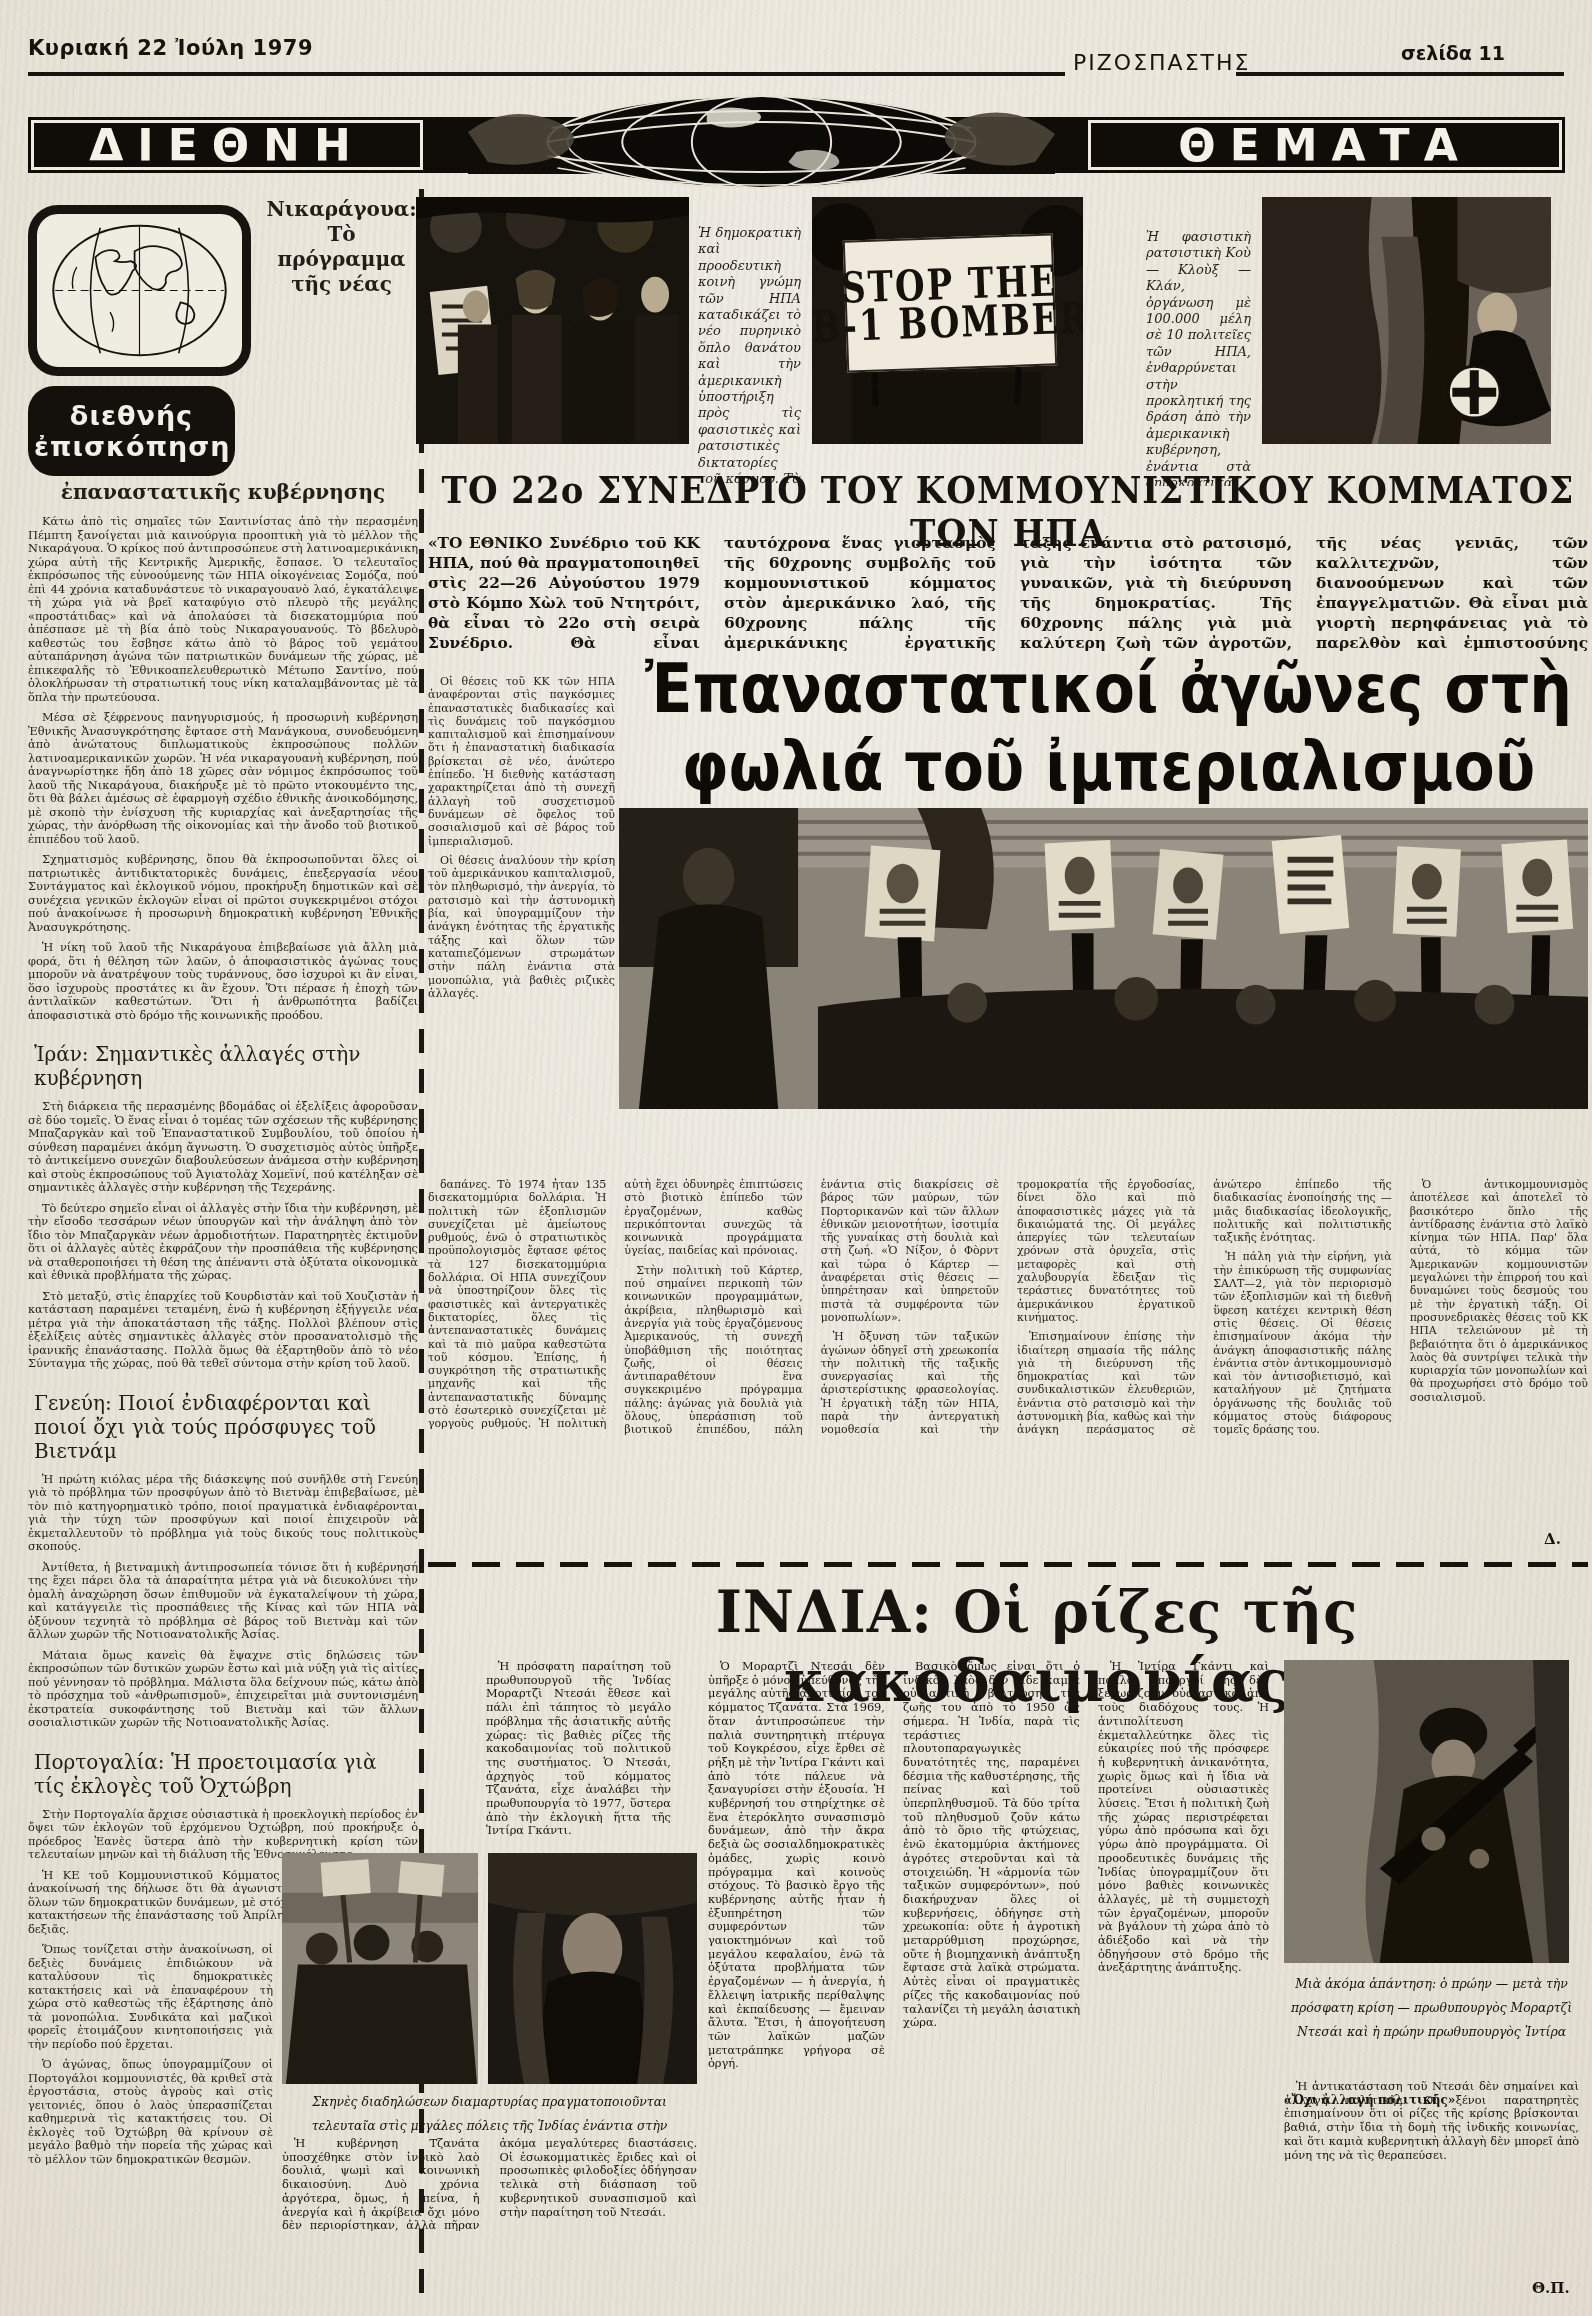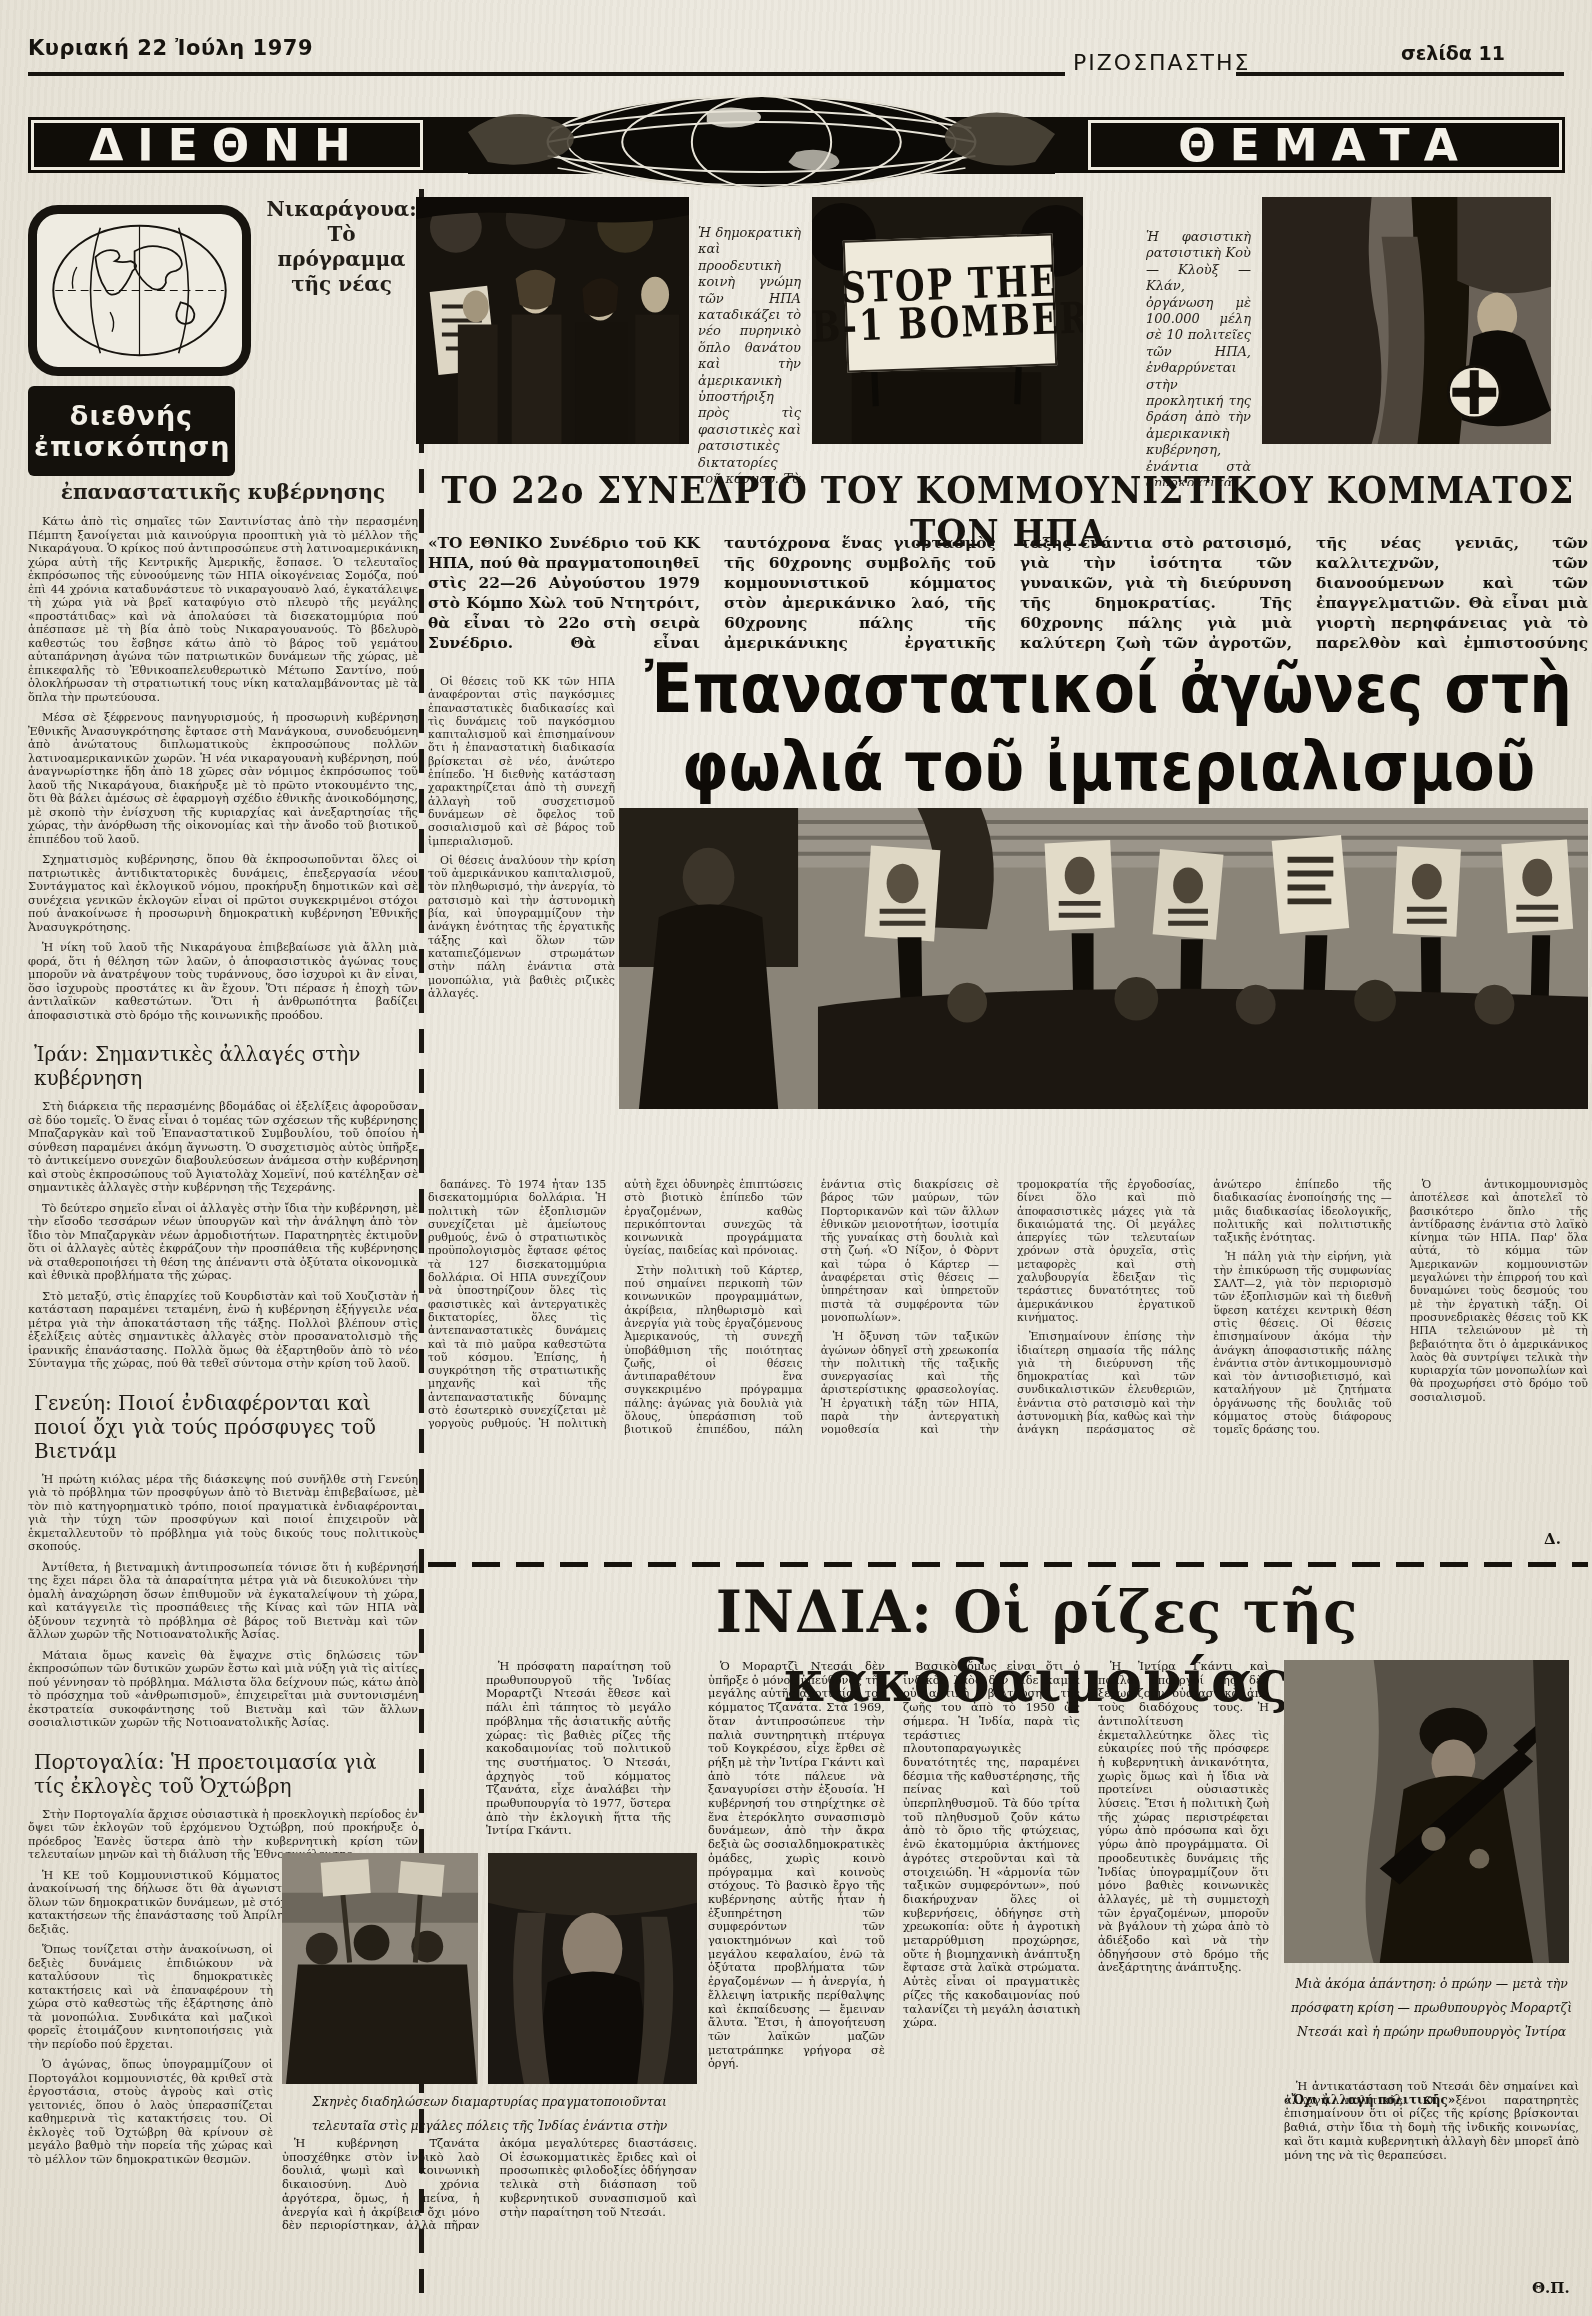--- a/index.html
+++ b/index.html
@@ -27,21 +27,21 @@
     font-family:"DejaVu Sans",sans-serif;font-weight:bold;color:#f4f1e8;font-size:44px;letter-spacing:14px;transform-origin:center;}
   .banner-box.l{left:28px;width:398px;}
   .banner-box.r{left:1085px;width:480px;}
   .globe-banner{left:468px;top:92px;width:587px;height:96px;}
   
   .vdash{width:5px;background:repeating-linear-gradient(180deg,#1c1813 0 24px,transparent 24px 40px);}
   
   .sidebar{left:28px;top:191px;width:390px;height:2119px;overflow:hidden;font-size:11.4px;line-height:13.5px;text-align:justify;color:#221e18;}
   .emblem-wrap{float:left;width:227px;margin:14px 10px 4px 0;}
   .globe-box{width:197px;height:145px;border:9px solid #17140f;border-radius:30px;background:#efece2;padding:4px;}
-  .int-badge{margin-top:10px;width:195px;background:#14110c;border-radius:6px;color:#f2efe6;
+  .int-badge{margin-top:10px;width:195px;background:#14110c;border-radius:26px;color:#f2efe6;
     font-family:"DejaVu Sans",sans-serif;font-weight:bold;font-size:27px;line-height:31px;text-align:center;padding:14px 6px;letter-spacing:1px;}
   .side-title{font-size:20px;line-height:25px;font-weight:600;text-align:center;margin:6px 0 10px 0;}
   .sidebar p{margin:0 0 7px 0;text-indent:14px;}
   .subhead{clear:both;font-size:20px;line-height:24px;font-weight:normal;text-align:left;margin:20px 6px 10px 6px;text-indent:0;}
   .portugal-narrow p{margin-right:145px;}
   
   .photo{background:#181510;overflow:hidden;}
   .photo svg{display:block;width:100%;height:100%;}
   .strip-cap{font-style:italic;font-size:13px;line-height:16.4px;text-align:justify;color:#221e18;}
   .sign{position:absolute;left:12%;top:16%;width:76%;height:52%;background:#efeadb;transform:rotate(-2deg);

